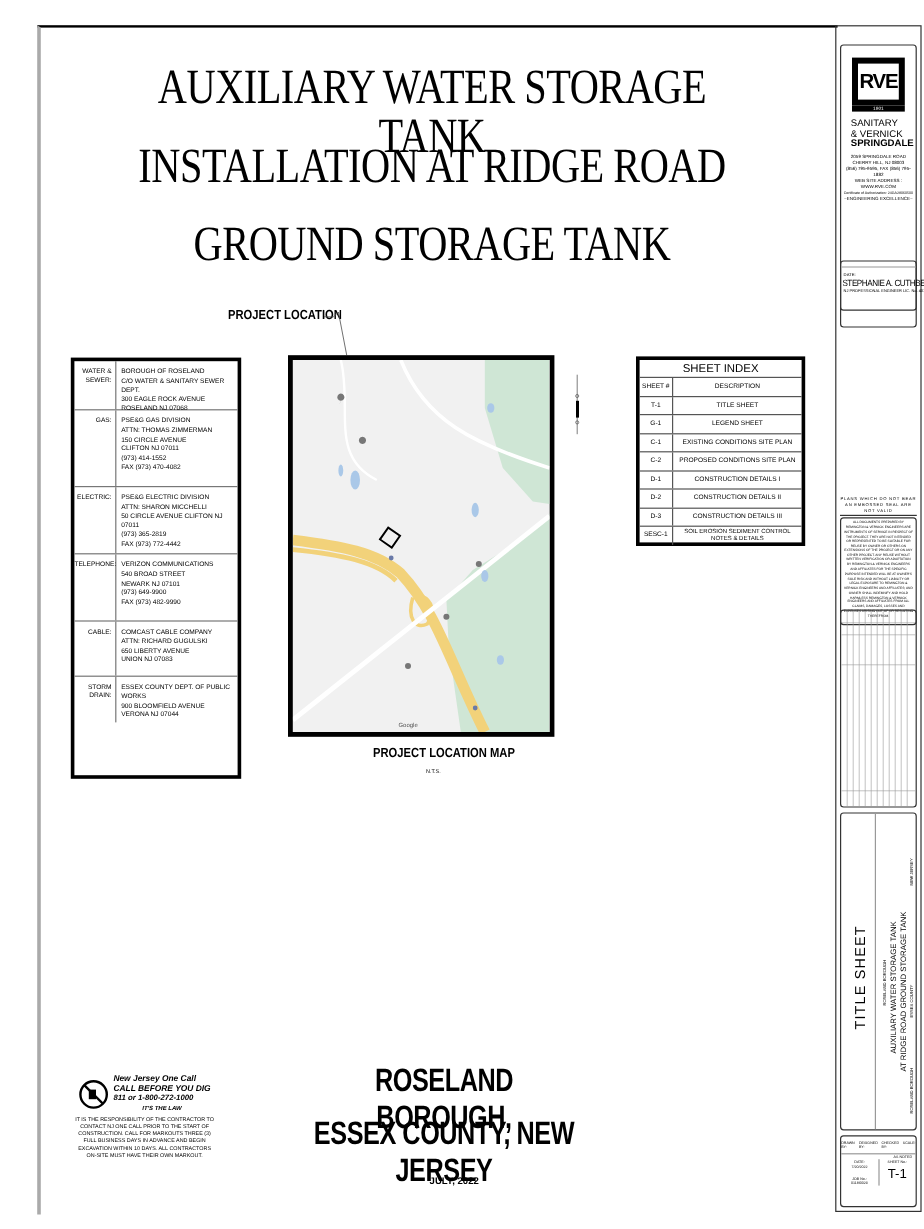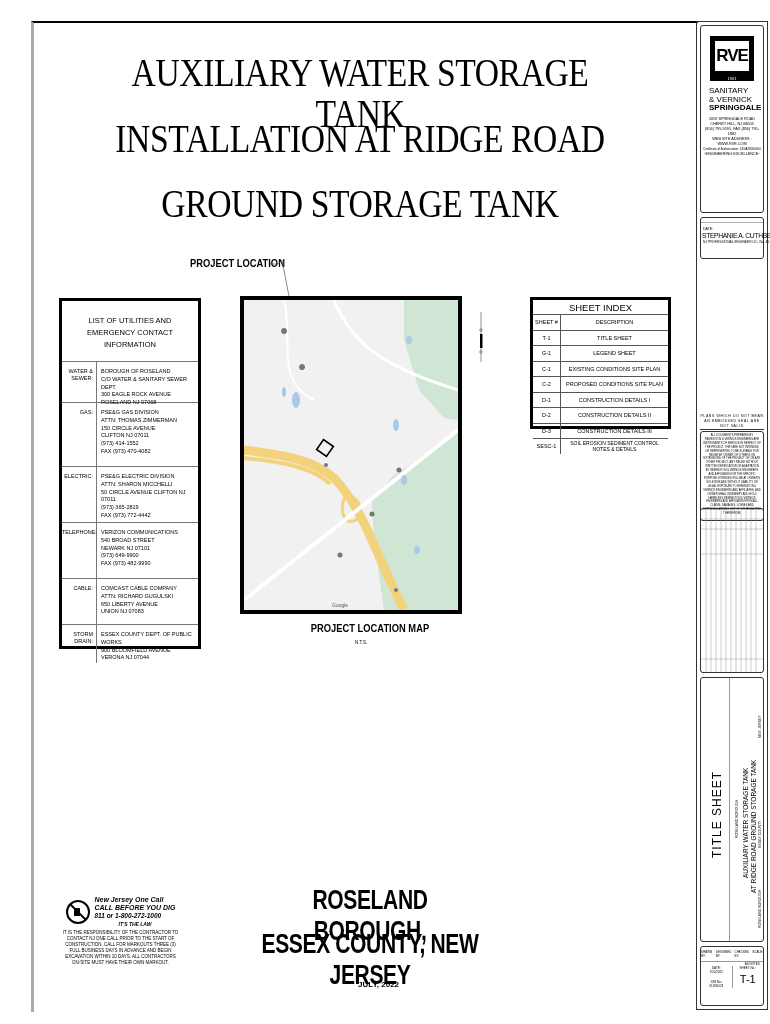--- a/index.html
+++ b/index.html
@@ -10,21 +10,21 @@
   .pl-label{position:absolute;left:190px;top:257px;font-size:11px;font-weight:bold;transform:scaleX(0.85);transform-origin:left;}
   .util{position:absolute;left:59px;top:298px;width:142px;height:351px;border:3px solid #000;box-sizing:border-box;font-size:5.5px;}
   .util-head{text-align:center;font-size:7.5px;padding:14px 4px 10px;line-height:12px;border-bottom:1px solid #777;}
   .util-row{display:flex;border-bottom:1px solid #777;}
   .util-row:last-child{border-bottom:none;}
   .util-k{width:35px;border-right:1px solid #777;text-align:right;padding:6px 3px 0 0;box-sizing:border-box;line-height:7px;}
   .util-v{flex:1;padding:6px 0 6px 4px;line-height:7.8px;}
   .map{position:absolute;left:240px;top:296px;width:222px;height:318px;border:4px solid #000;box-sizing:border-box;background:#f1f1f1;overflow:hidden;}
   .map-cap{position:absolute;left:290px;top:622px;width:160px;text-align:center;font-size:11px;font-weight:bold;transform:scaleX(0.85);}
   .map-sub{position:absolute;left:355px;top:640px;font-size:4.5px;}
-  .idx{position:absolute;left:530px;top:297px;width:141px;height:132px;border:3px solid #000;box-sizing:border-box;font-size:5.5px;}
+  .idx{position:absolute;left:530px;top:297px;width:141px;height:158px;border:3px solid #000;box-sizing:border-box;font-size:5.5px;}
   .idx-title{text-align:center;font-size:9.5px;padding:2px 0 1px;border-bottom:1px solid #555;}
   .idx-row{display:flex;border-bottom:1px solid #555;height:14.5px;align-items:center;}
   .idx-row:last-child{border-bottom:none;}
   .idx-c1{width:27px;text-align:center;border-right:1px solid #555;height:100%;display:flex;align-items:center;justify-content:center;}
   .idx-c2{flex:1;text-align:center;}
   .bottom-title{position:absolute;left:230px;width:280px;text-align:center;font-size:27px;font-weight:bold;transform:scaleX(0.78);letter-spacing:-0.5px;}
   .date{position:absolute;left:358px;top:980px;font-size:8px;font-weight:bold;}
   .onecall{position:absolute;left:58px;top:896px;width:125px;font-size:4.5px;text-align:center;line-height:6px;}
   .tb-box{position:absolute;left:3px;border:1px solid #333;border-radius:3px;width:64px;box-sizing:border-box;}
   .tiny{font-size:3.8px;line-height:5px;text-align:center;}
@@ -38,24 +38,20 @@
 <div class="title" style="top:52px;">AUXILIARY WATER STORAGE TANK</div>
 <div class="title" style="top:118px;">INSTALLATION AT RIDGE ROAD</div>
 <div class="title" style="top:183px;">GROUND STORAGE TANK</div>
 
 <div class="pl-label">PROJECT LOCATION</div>
 <svg style="position:absolute;left:270px;top:257px;" width="60" height="210">
   <polyline points="0,7 8,7 12,3 48,190" fill="none" stroke="#555" stroke-width="0.7"></polyline>
 </svg>
 
 <div class="util">
-  <div class="util-head">
-    <div>LIST OF UTILITIES AND</div>
-    <div>EMERGENCY CONTACT INFORMATION</div>
-  </div>
   <div class="util-row" style="height:40px">
     <div class="util-k">WATER &amp; SEWER:</div>
     <div class="util-v">
       <div>BOROUGH OF ROSELAND</div>
       <div>C/O WATER &amp; SANITARY SEWER DEPT.</div>
       <div>300 EAGLE ROCK AVENUE</div>
       <div>ROSELAND NJ 07068</div>
     </div>
   </div>
   <div class="util-row" style="height:63px">
@@ -202,21 +198,21 @@
     </div>
   </div>
   <div style="margin-top:2px;padding:0 4px;">IT IS THE RESPONSIBILITY OF THE CONTRACTOR TO CONTACT NJ ONE CALL PRIOR TO THE START OF CONSTRUCTION. CALL FOR MARKOUTS THREE (3) FULL BUSINESS DAYS IN ADVANCE AND BEGIN EXCAVATION WITHIN 10 DAYS. ALL CONTRACTORS ON-SITE MUST HAVE THEIR OWN MARKOUT.</div>
 </div>
 
 <div class="bottom-title" style="top:885px;">ROSELAND BOROUGH,</div>
 <div class="bottom-title" style="top:929px;">ESSEX COUNTY, NEW JERSEY</div>
 <div class="date">JULY, 2022</div>
 
 <div class="tb">
-  <div class="tb-box" style="top:3px;height:188px;">
+  <div class="tb-box" style="top:15px;height:236px;">
     <div style="margin:10px auto 0;width:44px;height:40px;border:5px solid #000;box-sizing:border-box;display:flex;align-items:center;justify-content:center;font-weight:bold;font-size:17px;letter-spacing:-1px;">RVE</div>
     <div style="margin:0 auto;width:44px;background:#000;color:#fff;font-size:4px;text-align:center;">1901</div>
     <div style="padding-left:8px;margin-top:6px;font-size:8px;line-height:8.5px;">
       <div>SANITARY</div>
       <div>&amp; VERNICK</div>
       <div style="font-weight:bold;">SPRINGDALE</div>
     </div>
     <div class="tiny" style="margin-top:4px;">
       <div>2059 SPRINGDALE ROAD</div>
       <div>CHERRY HILL, NJ 08003</div>

